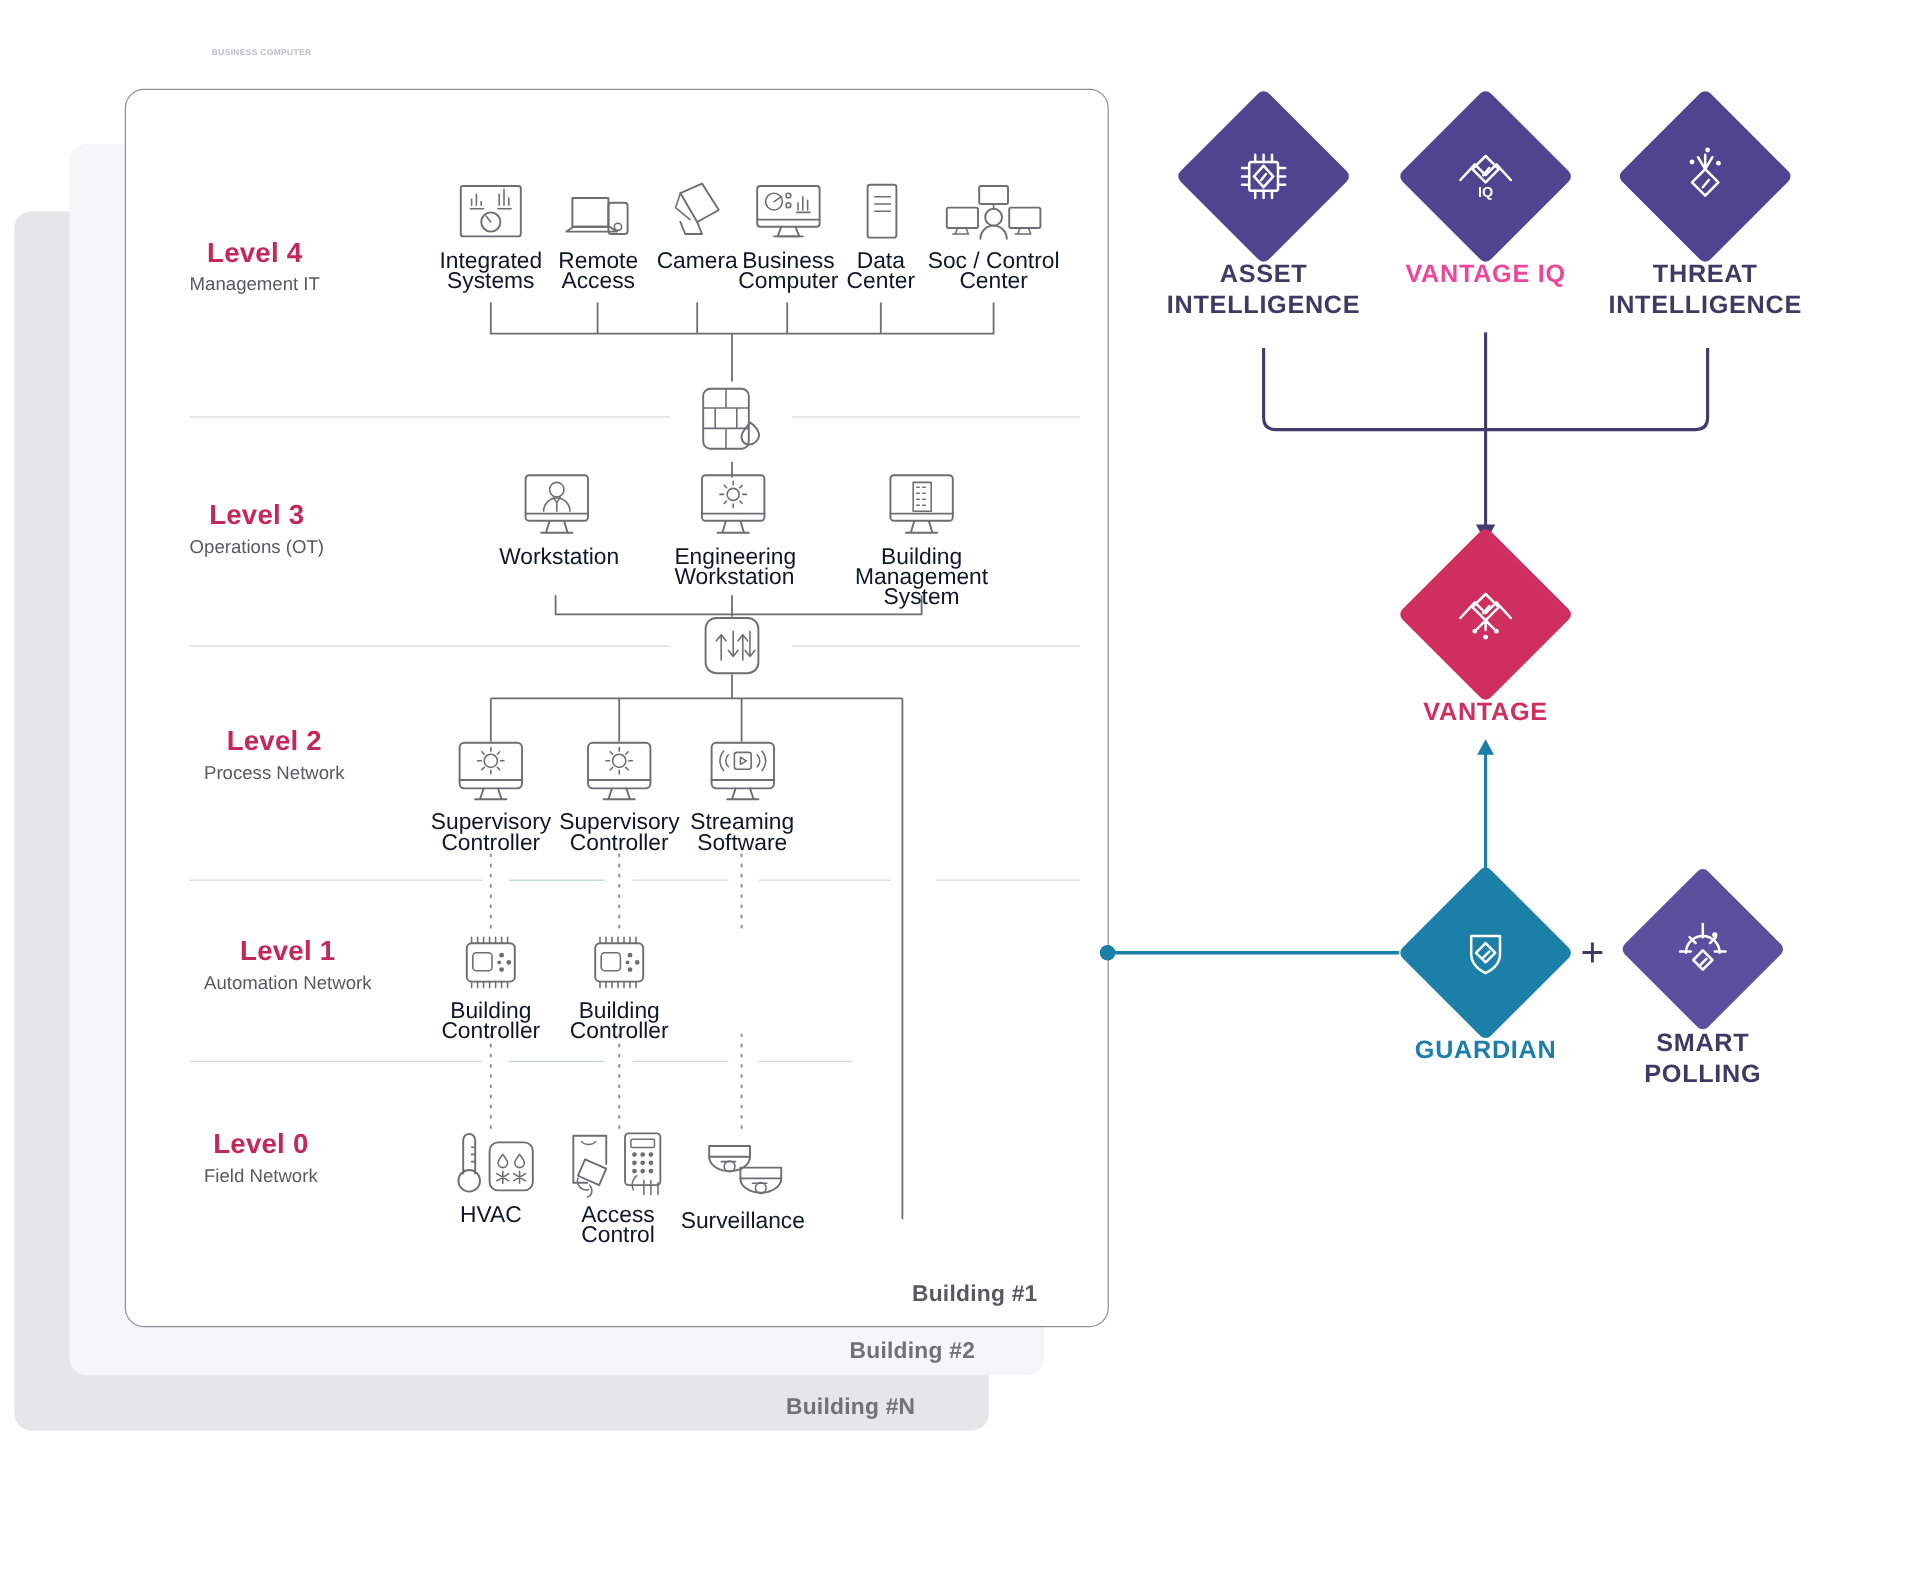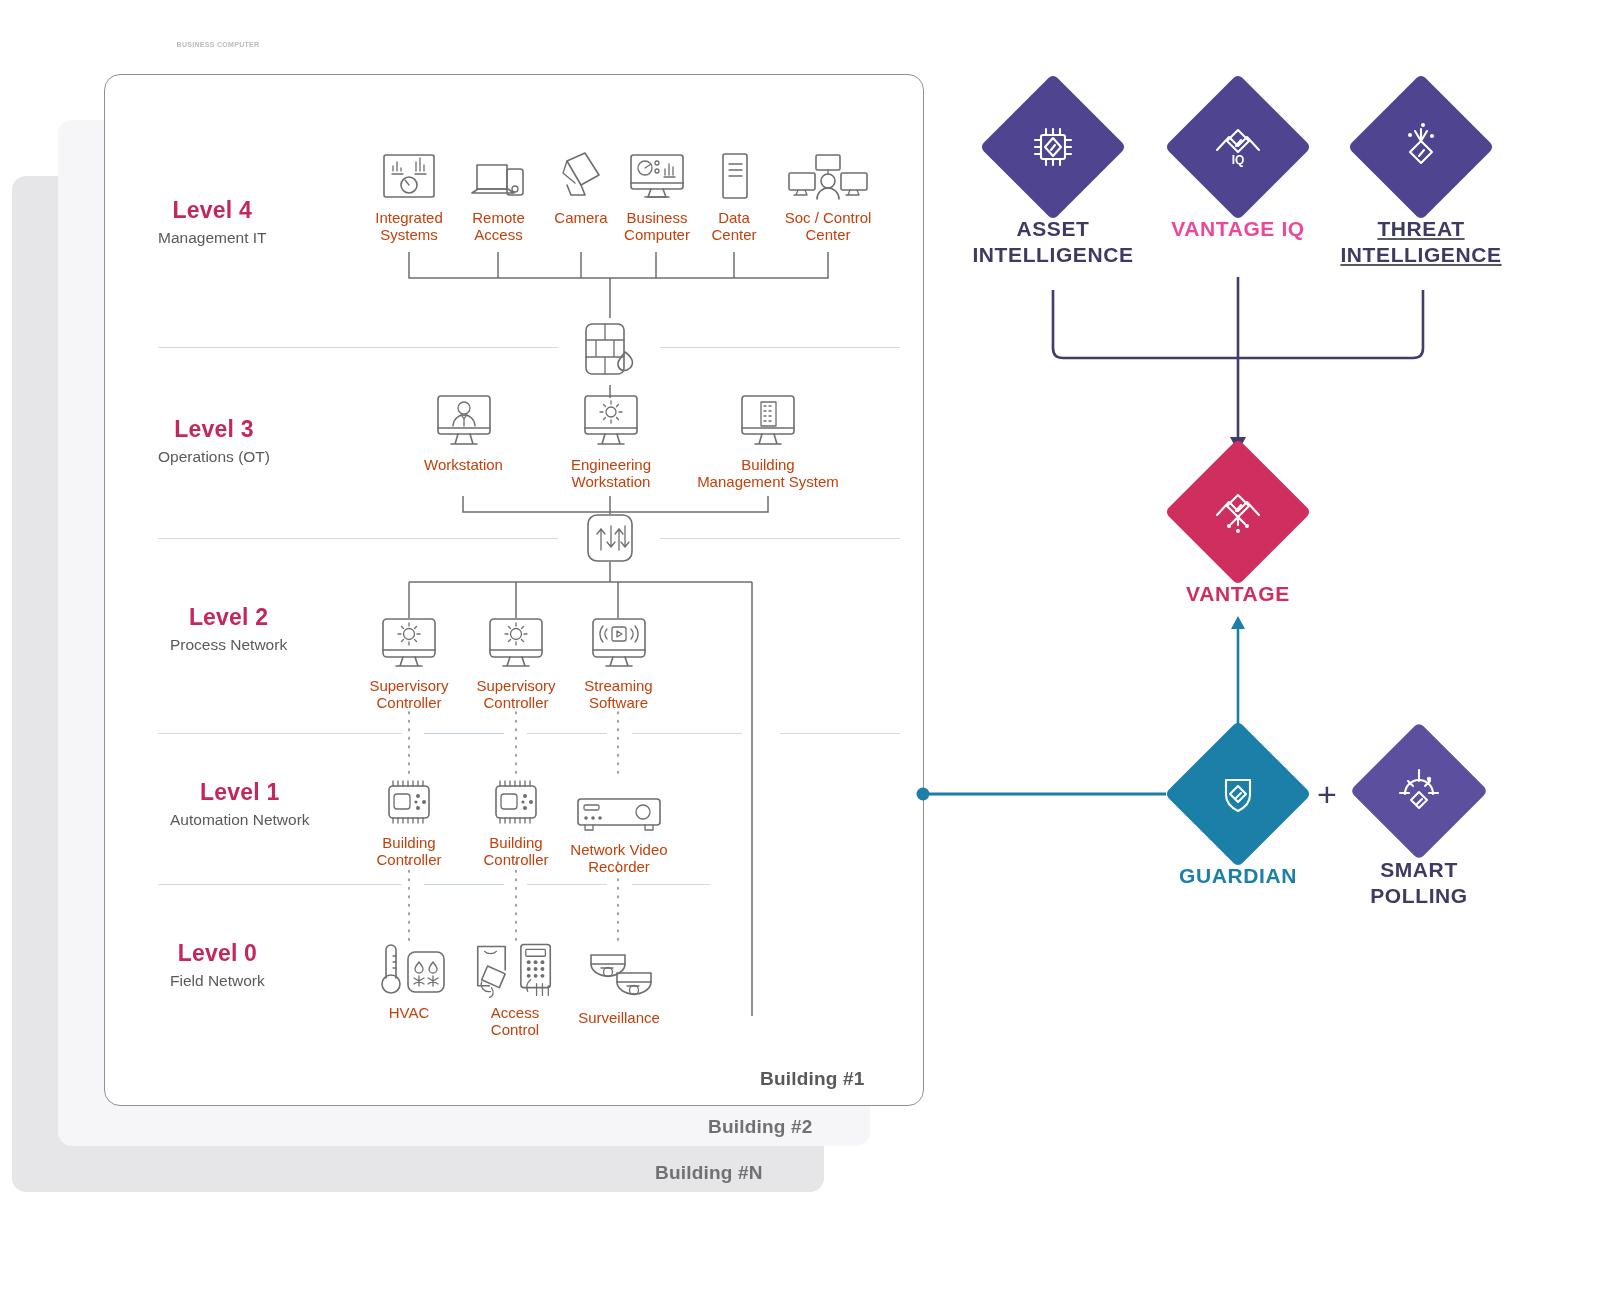--- a/index.html
+++ b/index.html
@@ -45,21 +45,21 @@
   .lvl .t{font-size:23px;font-weight:bold;color:#c4275a;letter-spacing:.2px;line-height:1.1;text-align:center;}
   .lvl .s{font-size:15.5px;color:#58595b;margin-top:6px;line-height:1.2;}
 
   
   .divider{position:absolute;height:1px;background:#d7d8da;}
   .divider.teal{background:#bfd4d6;}
 
   
   .node{position:absolute;text-align:center;}
   .node .cap{
-    font-size:15px;line-height:16.5px;color:#c2410c;margin-top:5px;
+    font-size:19px;line-height:16.5px;color:#0f172a;margin-top:5px;
     white-space:pre-line;
   }
   .node .ico{display:flex;align-items:flex-end;justify-content:center;height:60px;}
   svg{display:block;}
   .ln{stroke:#6d6e71;stroke-width:1.6;fill:none;stroke-linecap:round;stroke-linejoin:round;}
   .ln-t{stroke:#6d6e71;stroke-width:1.3;fill:none;stroke-linecap:round;stroke-linejoin:round;}
 
   
   .wires{position:absolute;left:0;top:0;width:1600px;height:1308px;pointer-events:none;}
 
@@ -417,35 +417,20 @@
         <circle fill="#6d6e71" cx="40" cy="18" r="2"></circle>
         <circle fill="#6d6e71" cx="46" cy="24" r="2"></circle>
         <circle fill="#6d6e71" cx="40" cy="30" r="2"></circle>
         <circle fill="#6d6e71" cx="38" cy="24" r="1.6"></circle>
       </svg>
     </div>
     <div class="cap">Building
 Controller</div>
   </div>
 
-  <div class="node" style="left:556px;top:777px;width:126px;">
-    <div class="ico">
-      <svg width="92" height="44" viewBox="0 0 92 44">
-        <rect class="ln" x="5" y="6" width="82" height="26" rx="3"></rect>
-        <rect class="ln-t" x="11" y="12" width="15" height="5" rx="1.5"></rect>
-        <circle fill="#6d6e71" cx="13" cy="25" r="1.8"></circle>
-        <circle fill="#6d6e71" cx="20" cy="25" r="1.8"></circle>
-        <circle fill="#6d6e71" cx="27" cy="25" r="1.8"></circle>
-        <circle class="ln-t" cx="70" cy="19" r="7"></circle>
-        <path class="ln-t" d="M12,32 v5 h8 v-5 M72,32 v5 h8 v-5"></path>
-      </svg>
-    </div>
-    <div class="cap">Network Video
-Recorder</div>
-  </div>
 
   <div class="node" style="left:360px;top:940px;width:98px;">
     <div class="ico">
       <svg width="90" height="62" viewBox="0 0 90 62">
         <path class="ln" d="M22,40 V12 a5,5 0 0 1 10,0 V40"></path>
         <circle class="ln" cx="27" cy="46" r="9"></circle>
         <path class="ln-t" d="M32,18 h-3 M32,24 h-3 M32,30 h-3"></path>
         <rect class="ln" x="44" y="14" width="36" height="40" rx="7"></rect>
         <path class="ln-t" d="M55,24 c-3,4 -4,5 -4,7 a4,4 0 0 0 8,0 c0,-2 -1,-3 -4,-7 z" fill="#6d6e71" stroke="none"></path>
         <path class="ln-t" d="M69,24 c-3,4 -4,5 -4,7 a4,4 0 0 0 8,0 c0,-2 -1,-3 -4,-7 z" fill="#6d6e71" stroke="none"></path>
@@ -520,21 +505,21 @@
           <path class="wi" d="M8,32 L20,19 L29,28 L38,19 L50,32"></path>
           <path class="wi" d="M29,12 L40,23 L29,34 L18,23 z"></path>
           <path class="wi" d="M32,22 l-5,6" stroke-width="2.6"></path>
           <text x="29" y="46" fill="#ffffff" font-size="12" font-weight="bold" font-family="Liberation Sans, sans-serif" text-anchor="middle">IQ</text>
         </svg>
       </div>
     </div>
     <div class="dcap" style="color:#ec4899;">VANTAGE IQ</div>
   </div>
 
-  <div class="dnode" style="left:1318px;top:95px;width:206px;text-decoration:underline;">
+  <div class="dnode" style="left:1318px;top:95px;width:206px;">
     <div class="diamond" style="background:#4e4490;">
       <div class="inner">
         <svg width="56" height="56" viewBox="0 0 56 56">
           <path class="wi" d="M28,22 L39,33 L28,44 L17,33 z"></path>
           <path class="wi" d="M31,31 l-5,6" stroke-width="2.6"></path>
           <path class="wi" d="M28,22 L22,12 M28,22 L34,12 M28,22 L28,10" stroke-width="1.9"></path>
           <circle class="wi-f" cx="17" cy="16" r="2"></circle>
           <circle class="wi-f" cx="39" cy="17" r="2"></circle>
           <circle class="wi-f" cx="30" cy="6" r="2"></circle>
         </svg>

